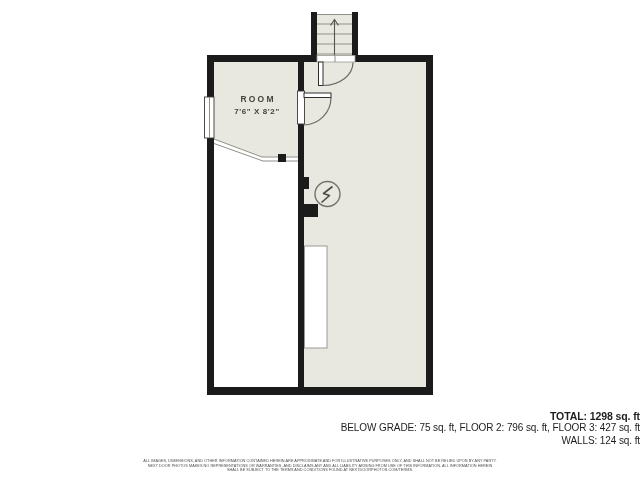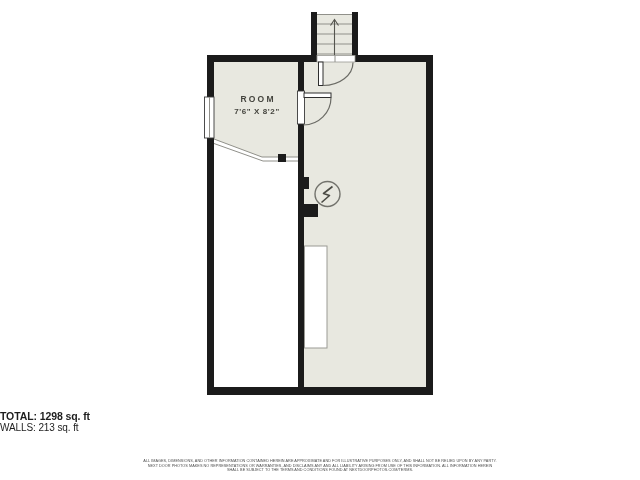--- a/index.html
+++ b/index.html
@@ -20,21 +20,21 @@
   .leaf{fill:#ffffff;stroke:#2e2e2e;stroke-width:1;}
   .arc{stroke:var(--door);stroke-width:1.2;fill:none;}
   .sym{stroke:var(--detail);fill:none;}
   .plan-label{
     position:absolute;text-align:center;color:var(--label_text);
     font-weight:600;line-height:1;
   }
   .plan-label .rname{font-size:8.5px;letter-spacing:2.2px;text-indent:2.2px;}
   .plan-label .rdims{font-size:8px;letter-spacing:0.6px;margin-top:4px;font-weight:600;}
   .summary{
-    position:absolute;left:0;top:410px;width:640px;text-align:left;
+    position:absolute;left:0;top:410px;width:640px;text-align:right;
     color:var(--summary_text);font-size:10px;line-height:12.4px;letter-spacing:-0.1px;
   }
   .summary .total{font-size:10.5px;font-weight:700;}
   .disclaimer-wrap{position:absolute;left:0;top:459px;width:640px;height:16px;}
   .disclaimer{
     position:absolute;left:0;top:0;width:1600px;transform:scale(0.4);transform-origin:0 0;
     text-align:center;color:var(--disclaimer_text);font-size:9.5px;line-height:10.6px;letter-spacing:0.1px;
   }
 </style>
 </head>
@@ -114,21 +114,22 @@
     </g>
   </svg>
 
   <div class="plan-label" style="left:212px;top:95px;width:90px;">
     <div class="rname">ROOM</div>
     <div class="rdims">7'6" X 8'2"</div>
   </div>
 
   <div class="summary">
     <div class="total">TOTAL: 1298 sq. ft</div>
-    <div>WALLS: 213 sq. ft</div>
+    <div>BELOW GRADE: 75 sq. ft, FLOOR 2: 796 sq. ft, FLOOR 3: 427 sq. ft</div>
+    <div>WALLS: 124 sq. ft</div>
   </div>
 
   <div class="disclaimer-wrap">
     <div class="disclaimer">
       <div>ALL IMAGES, DIMENSIONS, AND OTHER INFORMATION CONTAINED HEREIN ARE APPROXIMATE AND FOR ILLUSTRATIVE PURPOSES ONLY, AND SHALL NOT BE RELIED UPON BY ANY PARTY.</div>
       <div>NEXT DOOR PHOTOS MAKES NO REPRESENTATIONS OR WARRANTIES, AND DISCLAIMS ANY AND ALL LIABILITY ARISING FROM USE OF THIS INFORMATION. ALL INFORMATION HEREIN</div>
       <div>SHALL BE SUBJECT TO THE TERMS AND CONDITIONS FOUND AT NEXTDOORPHOTOS.COM/TERMS.</div>
     </div>
   </div>
 

